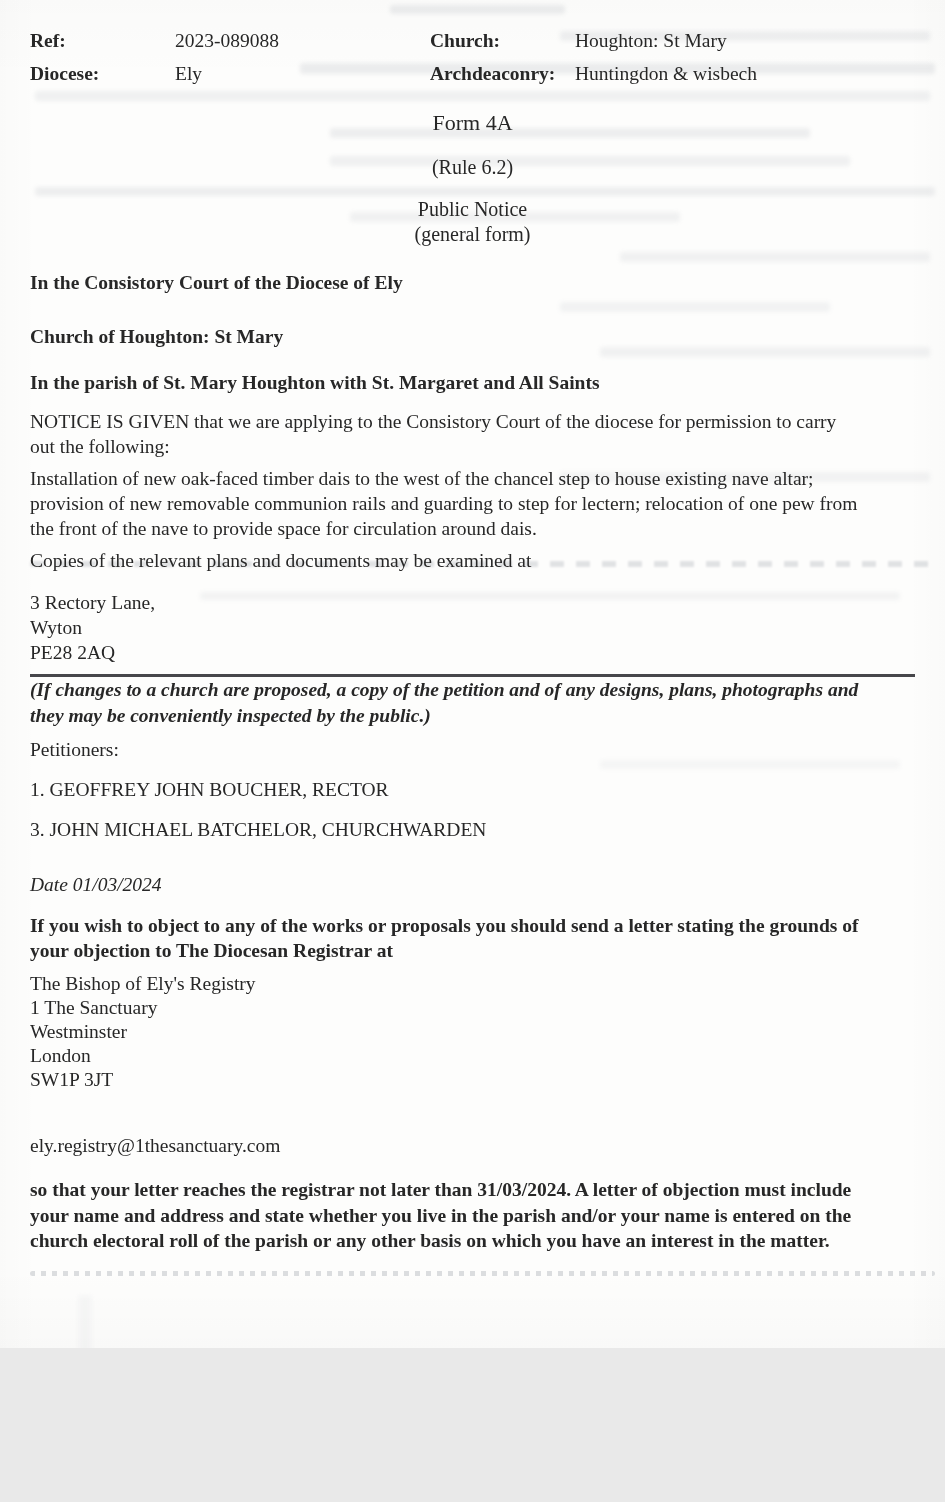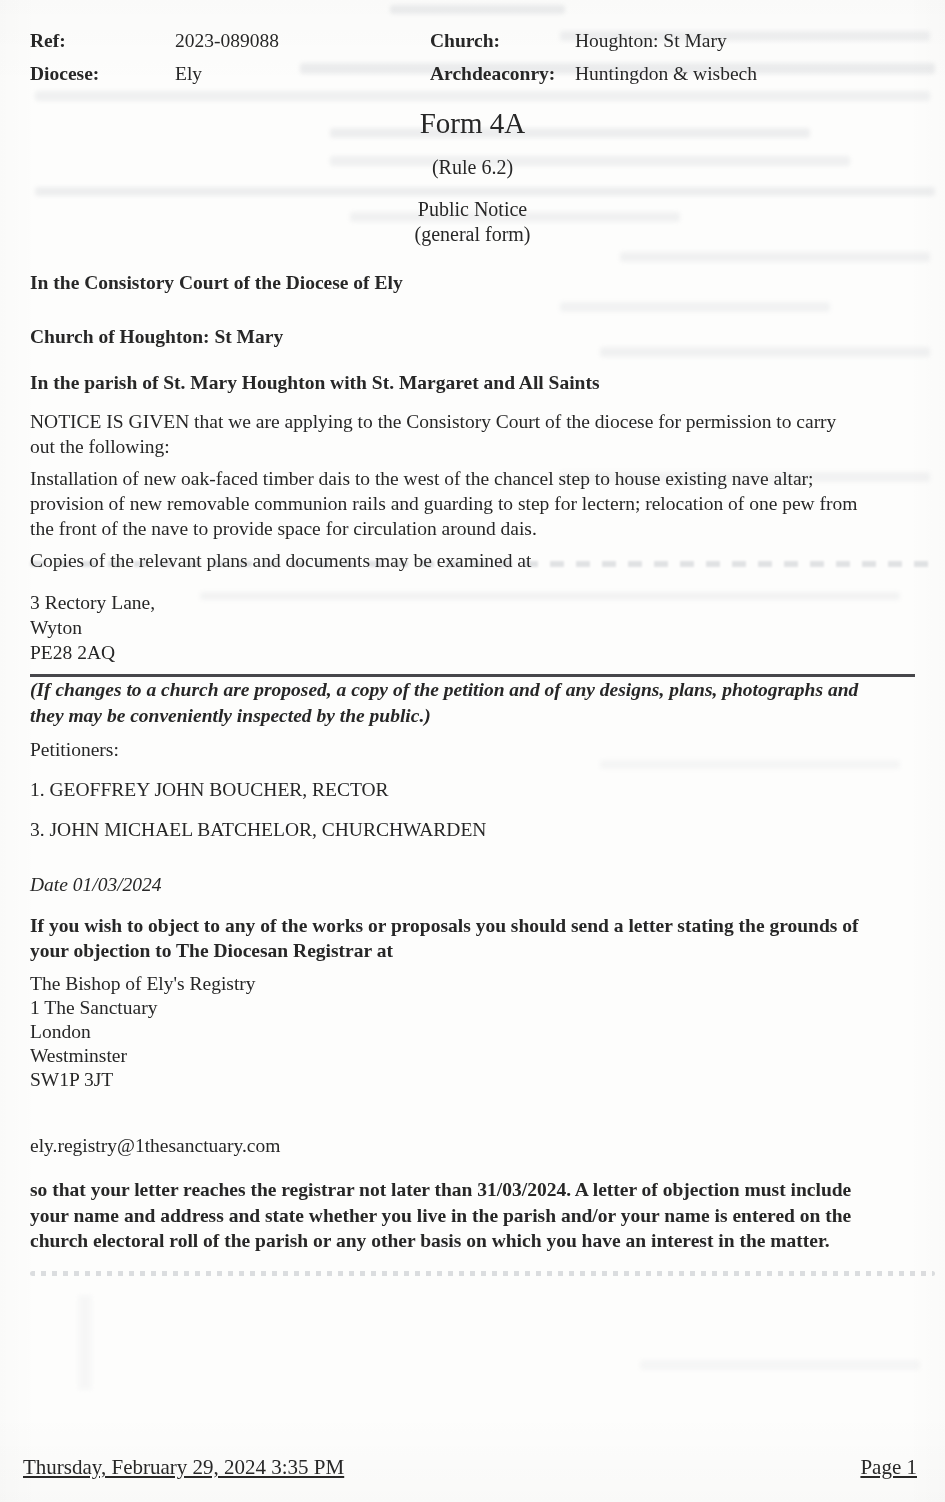--- a/index.html
+++ b/index.html
@@ -1,19 +1,19 @@
 <!DOCTYPE html>
 <html><head>
 <meta charset="utf-8">
 <style>
   html, body { margin: 0; padding: 0; background: #e9e9e9; }
   .page {
     position: relative;
     width: 945px;
-    height: 1502px;
+    height: 1348px;
     margin: 0 auto;
     background: #fdfdfc;
     color: #272727;
     font-family: "Liberation Serif", "DejaVu Serif", serif;
     font-size: 19.5px;
     line-height: 25px;
     overflow: hidden;
     box-sizing: border-box;
     padding: 26px 30px 0 30px;
     
@@ -25,21 +25,21 @@
   .b { font-weight: bold; }
   .center { text-align: center; }
 
   .meta-grid {
     display: grid;
     grid-template-columns: 145px 255px 145px auto;
     row-gap: 8px;
     margin-top: 2px;
   }
 
-  .form-title   { margin-top: 24px; font-size: 29px; line-height: 26px; }
+  .form-title   { margin-top: 24px; font-size: 22px; line-height: 26px; }
   .rule-number  { margin-top: 19px; font-size: 20px; }
   .notice-type  { margin-top: 17px; font-size: 20px; line-height: 25px; }
 
   .court-line   { margin-top: 23px; font-weight: bold; }
   .church-line  { margin-top: 29px; font-weight: bold; }
   .parish-line  { margin-top: 21px; font-weight: bold; }
 
   .para { margin-top: 14px; }
   .para-tight { margin-top: 7px; }
 
@@ -177,22 +177,22 @@
     <div class="date-line">Date 01/03/2024</div>
 
     <div class="objection-para">
       <div>If you wish to object to any of the works or proposals you should send a letter stating the grounds of</div>
       <div>your objection to The Diocesan Registrar at</div>
     </div>
 
     <div class="registrar-addr">
       <div>The Bishop of Ely's Registry</div>
       <div>1 The Sanctuary</div>
+      <div>Westminster</div>
       <div>London</div>
-      <div>Westminster</div>
       <div>SW1P 3JT</div>
     </div>
 
     <div class="email-line">ely.registry@1thesanctuary.com</div>
 
     <div class="deadline-para">
       <div>so that your letter reaches the registrar not later than 31/03/2024. A letter of objection must include</div>
       <div>your name and address and state whether you live in the parish and/or your name is entered on the</div>
       <div>church electoral roll of the parish or any other basis on which you have an interest in the matter.</div>
     </div>

